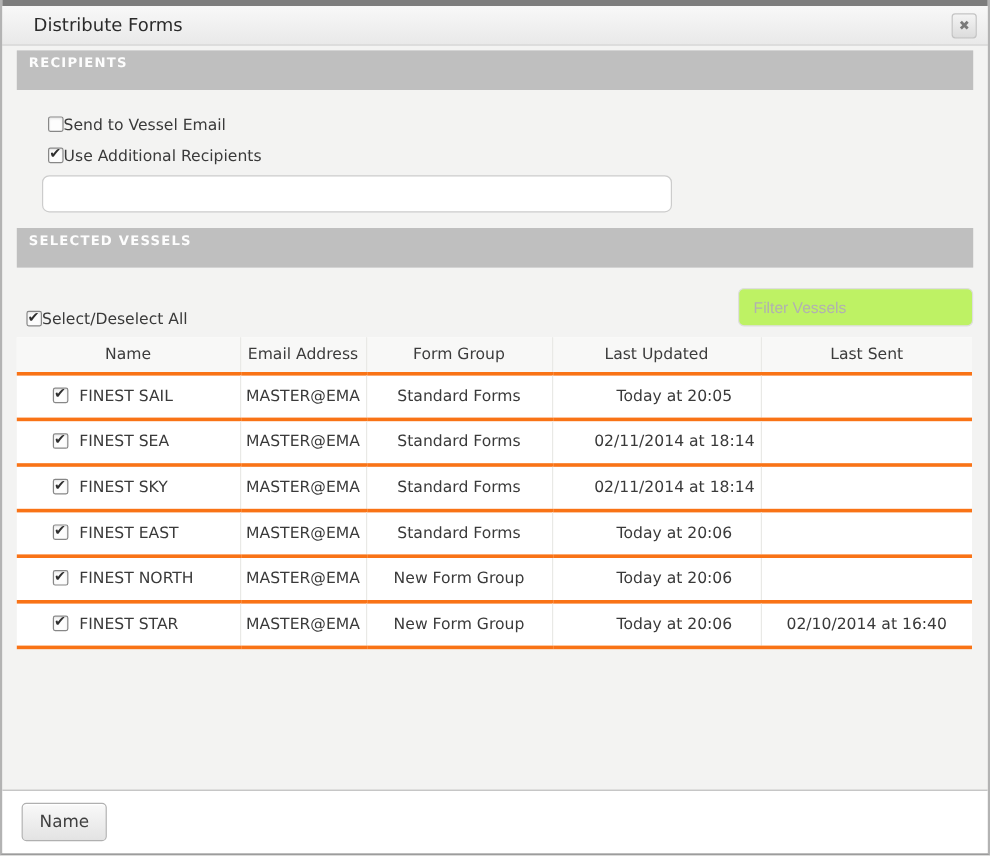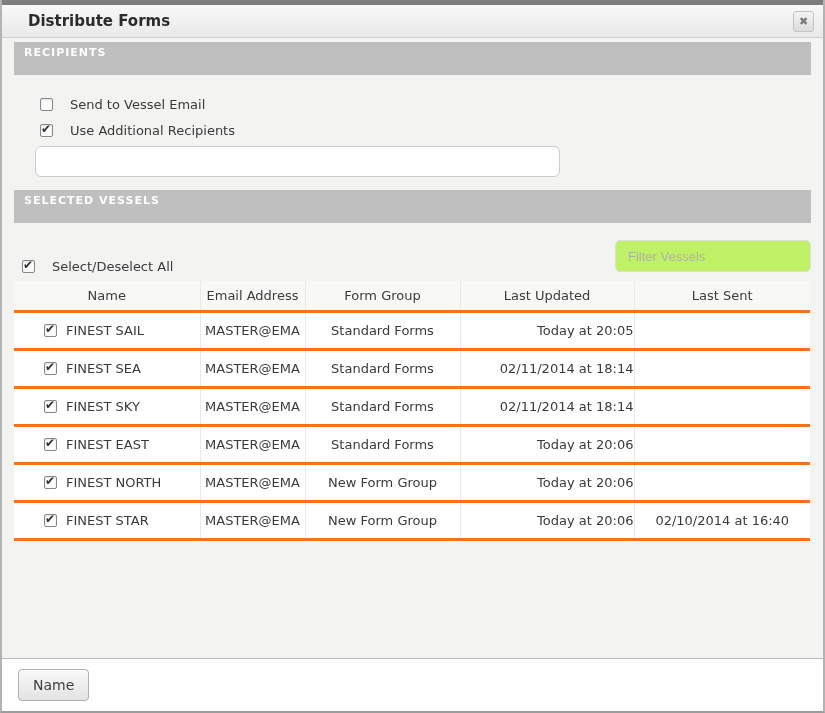--- a/index.html
+++ b/index.html
@@ -13,39 +13,39 @@
     display: flex; flex-direction: column; background: #f3f3f2;
   }
   .top-strip { height: 5px; background: #7d7d7d; flex: 0 0 auto; }
 
   .titlebar {
     height: 33px; flex: 0 0 auto;
     background: linear-gradient(#f8f8f8, #e9e9e9);
     border-bottom: 1px solid #cfcfcf;
     position: relative; display: flex; align-items: center;
   }
-  .title { font-size: 15px; font-weight: bold; color: #2b2b2b; padding-left: 26px; }
+  .title { font-size: 15px; font-weight: normal; color: #2b2b2b; padding-left: 26px; }
   .close-btn {
     position: absolute; right: 9px; top: 6px; width: 21px; height: 21px;
     border: 1px solid #c3c3c3; border-radius: 3px;
     background: linear-gradient(#f4f4f4, #dcdcdc);
     color: #7a7a7a; font-size: 11px; line-height: 18px; text-align: center;
     cursor: pointer; font-family: inherit;
   }
 
   .body { flex: 1 1 auto; padding: 4px 12px 0 12px; overflow: hidden; background: #f3f3f2; }
 
   .section-bar {
     height: 33px; line-height: 21px; background: #bfbfbf;
     color: #fdfdfd; font-size: 11px; font-weight: bold;
     letter-spacing: 1px; padding-left: 10px; text-transform: uppercase;
   }
   .section-bar.vessels { margin-top: 13px; }
 
-  .check-row { display: flex; align-items: center; gap: 17px; }
+  .check-row { display: flex; gap: 0; }
   .check-row.first { margin: 22px 0 0 26px; }
   .check-row.second { margin: 11px 0 0 26px; }
   .cbx-label { font-size: 13px; color: #3a3a3a; }
 
   .cbx {
     width: 13px; height: 13px; flex: 0 0 auto;
     border: 1px solid #878787; border-radius: 2px;
     background: #fdfdfd; display: inline-block; position: relative;
     box-shadow: inset 0 1px 2px rgba(0,0,0,0.10); cursor: pointer;
   }
@@ -76,21 +76,21 @@
   th, td { border-right: 1px solid #e9e9e6; border-bottom: 3px solid #f97316; }
   th:last-child, td:last-child { border-right: none; }
   thead th {
     height: 30px; background: #f8f8f7; font-weight: normal;
     font-size: 13px; color: #3c3c3c; text-align: center;
   }
   tbody td { height: 38px; background: #fff; text-align: center;
     overflow: hidden; white-space: nowrap; }
   td.name-cell { text-align: left; padding-left: 30px; }
   td.name-cell .cbx { vertical-align: -2px; margin-right: 9px; }
-  td.last-updated-cell { text-align: right; padding-left: 30px; }
+  td.last-updated-cell { text-align: center; padding-left: 30px; }
   td.email-cell { padding: 0 2px; }
 
   .footer {
     flex: 0 0 auto; height: 53px; background: #ffffff;
     border-top: 1px solid #b9b9b9; display: flex;
     justify-content: space-between; align-items: center; padding: 0 16px;
   }
   .btn {
     font-family: inherit; font-size: 14px; color: #3f3f3f;
     padding: 7px 14px; border: 1px solid #b0b0b0; border-radius: 4px;

